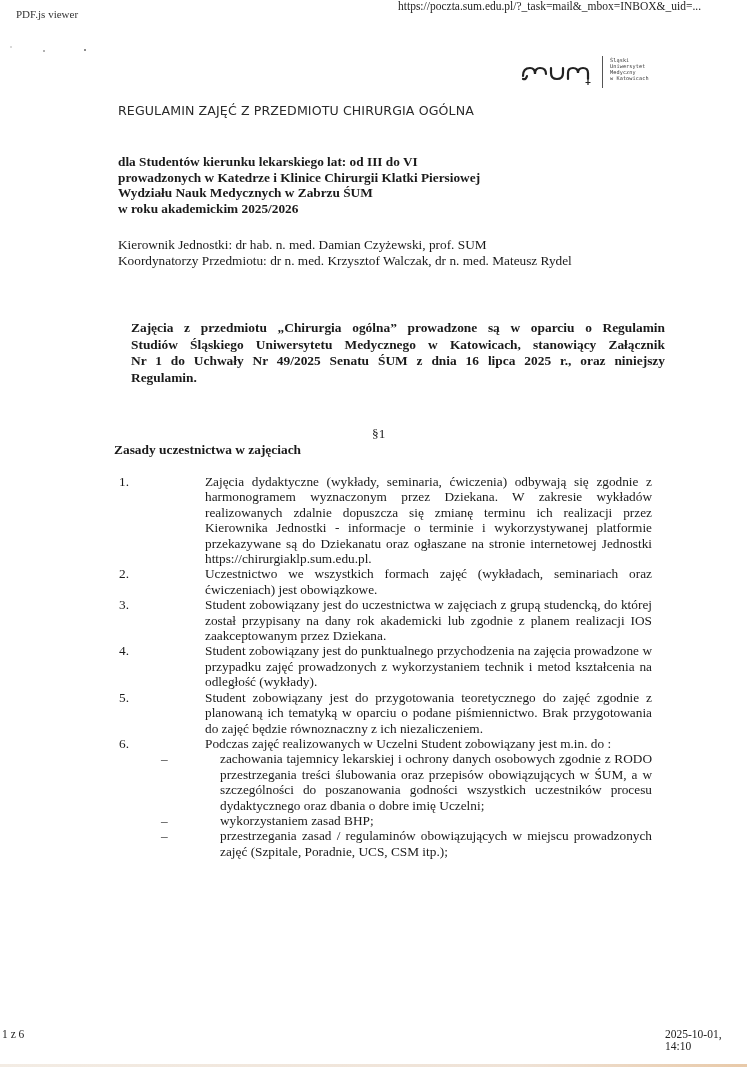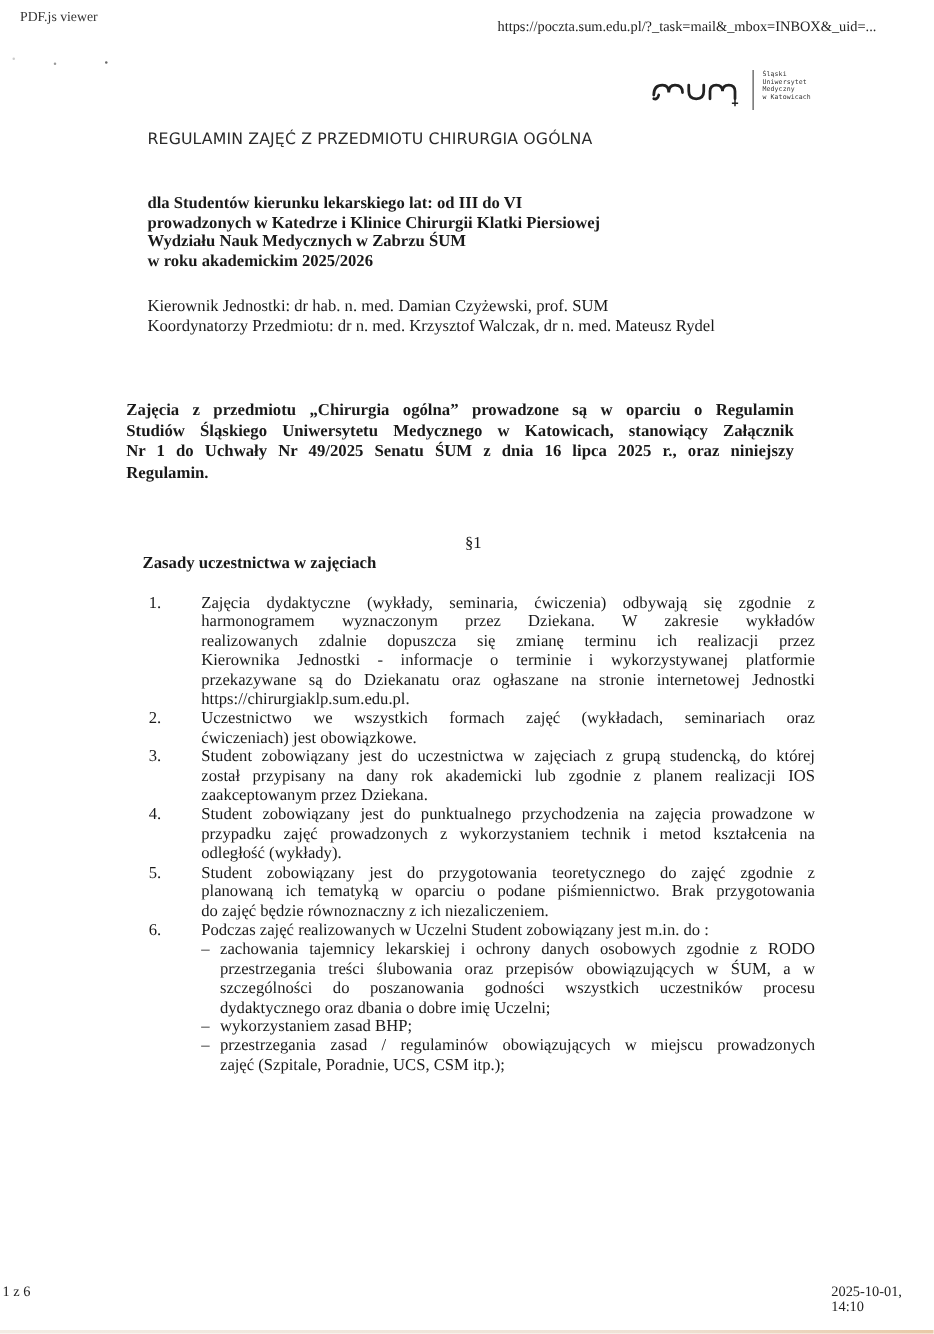--- a/index.html
+++ b/index.html
@@ -4,52 +4,52 @@
 <style>
   html, body { margin: 0; padding: 0; background: #ffffff; }
   body {
     width: 747px; height: 1067px; position: relative; overflow: hidden;
     font-family: "Liberation Serif", serif; color: #1a1a1a;
   }
   .print-header-left {
     position: absolute; left: 16px; top: 8px; font-size: 11px; color: #333;
   }
   .print-header-right {
-    position: absolute; left: 398px; top: 16px; font-size: 11.5px; color: #222;
+    position: absolute; left: 398px; top: 0; font-size: 11.5px; color: #222;
   }
   .scan-dots { position: absolute; left: 0; top: 44px; width: 120px; height: 10px; }
   .scan-dots span { position: absolute; width: 2px; height: 2px; background: #999; border-radius: 1px; }
 
   .logo { position: absolute; left: 520px; top: 54px; height: 36px; width: 140px; }
   .logo-mark { position: absolute; left: 0; top: 4px; }
   .logo-divider { position: absolute; left: 82px; top: 2px; width: 1px; height: 32px; background: #555; }
   .logo-text {
     position: absolute; left: 90px; top: 3px; font-family: "DejaVu Sans Mono", monospace;
     font-size: 5.2px; line-height: 6px; color: #333; letter-spacing: 0.1px;
   }
 
   .doc-title {
     position: absolute; left: 118px; top: 103px;
     font-family: "DejaVu Sans", sans-serif; font-size: 12.6px; color: #2a2a2a; letter-spacing: 0.1px;
   }
   .intro { position: absolute; left: 118px; top: 154px; font-size: 13.3px; line-height: 15.5px; font-weight: bold; }
   .staff { position: absolute; left: 118px; top: 237px; font-size: 13.3px; line-height: 15.5px; }
   .basis {
-    position: absolute; left: 101px; top: 320px; width: 534px;
+    position: absolute; left: 131px; top: 320px; width: 534px;
     font-weight: bold; font-size: 13.4px; line-height: 16.5px; text-align: justify;
   }
   .basis .line { display: block; text-align: justify; text-align-last: justify; }
   .basis .line.last { text-align-last: left; }
   .para-mark { position: absolute; left: 372px; top: 426px; font-size: 13.3px; }
   .section-heading { position: absolute; left: 114px; top: 442px; font-weight: bold; font-size: 13.4px; }
 
   .list { position: absolute; left: 114px; top: 474px; width: 538px; font-size: 13.3px; line-height: 15.4px; }
   .item { position: relative; padding-left: 47px; text-align: justify; }
   .item .num { position: absolute; left: 5px; top: 0; }
-  .item .ln { display: block; text-align: justify; text-align-last: justify; }
+  .item .ln { display: block; text-align: justify; text-align-last: justify; margin-left: 44px; }
   .item .ln.last { text-align-last: left; }
   .sub { position: relative; padding-left: 15px; }
   .sub .dash { position: absolute; left: 0; top: 0; }
 
   .footer-left { position: absolute; left: 2px; top: 1028px; font-size: 11.5px; color: #222; }
   .footer-right { position: absolute; left: 627px; top: 1028px; font-size: 11.5px; color: #222; margin-left: 38px; }
   .bottom-edge {
     position: absolute; left: 0; bottom: 0; width: 747px; height: 3px;
     background: linear-gradient(to right, #f3ece4, #efe2d6 70%, #e8c9a8);
   }

